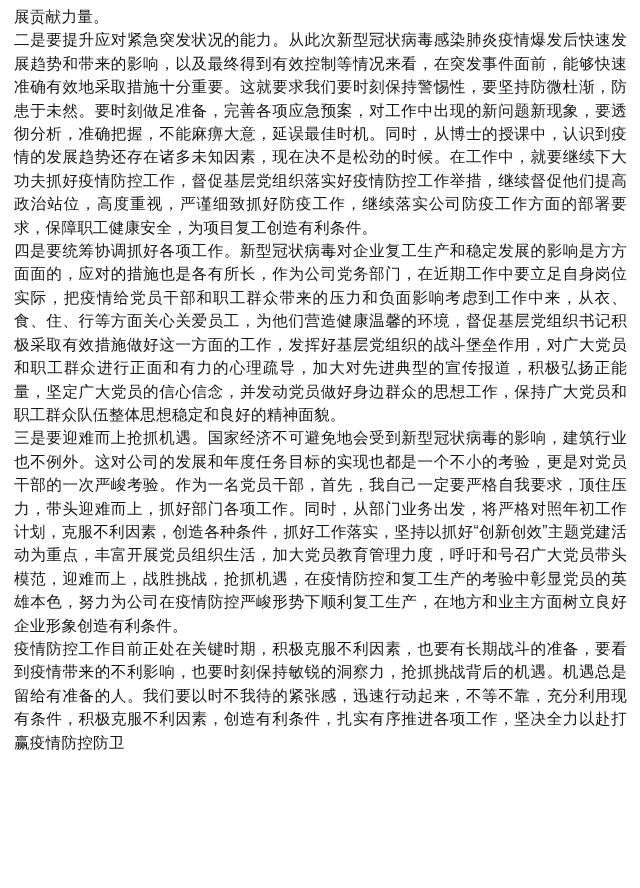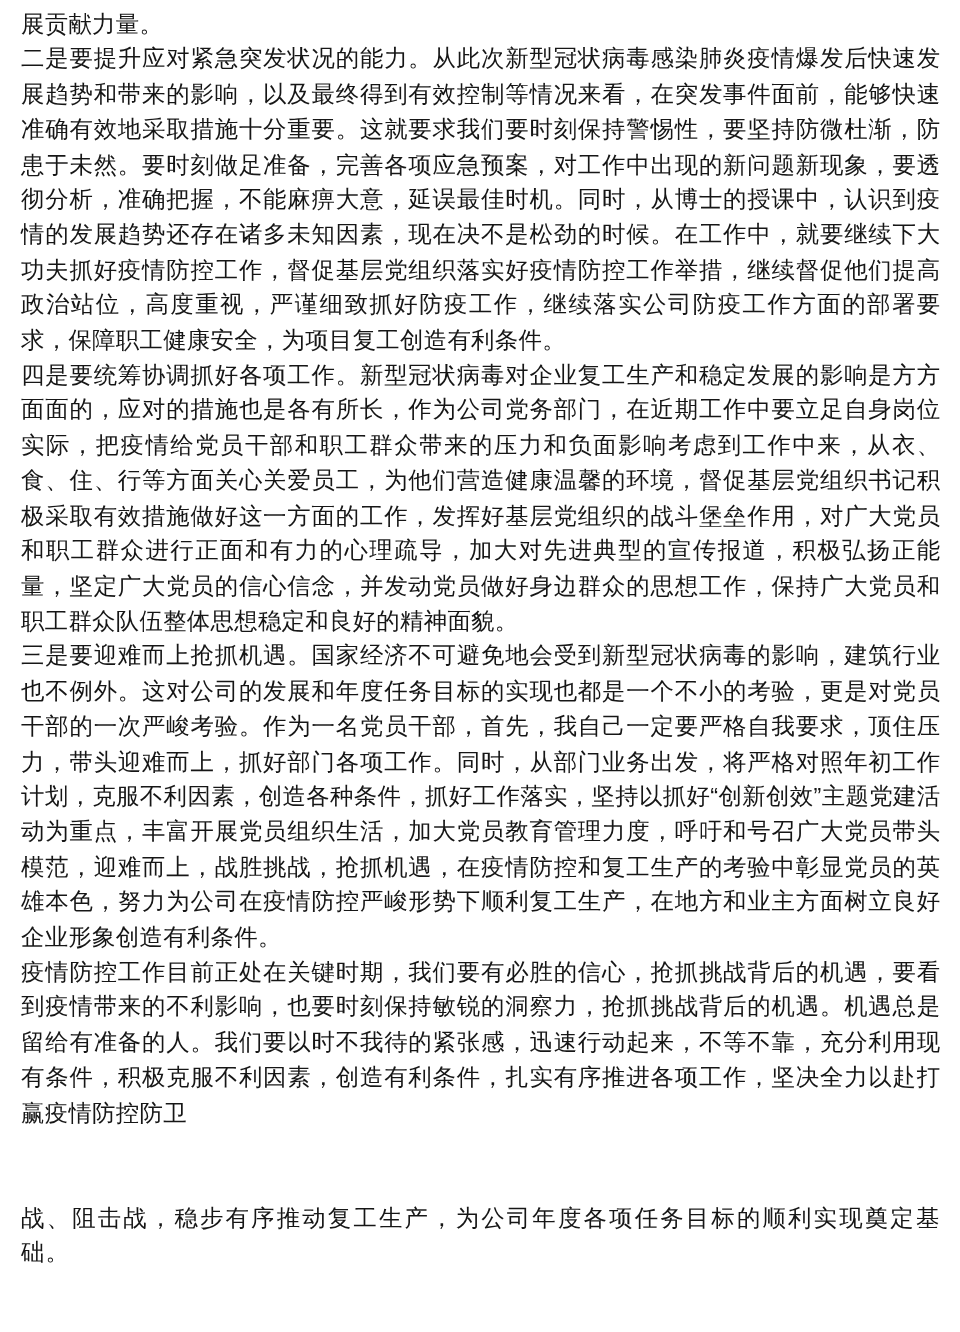--- a/index.html
+++ b/index.html
@@ -36,15 +36,14 @@
   }
 </style>
 </head>
 <body>
 
 <div class="page">
   <p class="para">展贡献力量。</p>
   <p class="para">二是要提升应对紧急突发状况的能力。从此次新型冠状病毒感染肺炎疫情爆发后快速发展趋势和带来的影响，以及最终得到有效控制等情况来看，在突发事件面前，能够快速准确有效地采取措施十分重要。这就要求我们要时刻保持警惕性，要坚持防微杜渐，防患于未然。要时刻做足准备，完善各项应急预案，对工作中出现的新问题新现象，要透彻分析，准确把握，不能麻痹大意，延误最佳时机。同时，从博士的授课中，认识到疫情的发展趋势还存在诸多未知因素，现在决不是松劲的时候。在工作中，就要继续下大功夫抓好疫情防控工作，督促基层党组织落实好疫情防控工作举措，继续督促他们提高政治站位，高度重视，严谨细致抓好防疫工作，继续落实公司防疫工作方面的部署要求，保障职工健康安全，为项目复工创造有利条件。</p>
   <p class="para">四是要统筹协调抓好各项工作。新型冠状病毒对企业复工生产和稳定发展的影响是方方面面的，应对的措施也是各有所长，作为公司党务部门，在近期工作中要立足自身岗位实际，把疫情给党员干部和职工群众带来的压力和负面影响考虑到工作中来，从衣、食、住、行等方面关心关爱员工，为他们营造健康温馨的环境，督促基层党组织书记积极采取有效措施做好这一方面的工作，发挥好基层党组织的战斗堡垒作用，对广大党员和职工群众进行正面和有力的心理疏导，加大对先进典型的宣传报道，积极弘扬正能量，坚定广大党员的信心信念，并发动党员做好身边群众的思想工作，保持广大党员和职工群众队伍整体思想稳定和良好的精神面貌。</p>
   <p class="para">三是要迎难而上抢抓机遇。国家经济不可避免地会受到新型冠状病毒的影响，建筑行业也不例外。这对公司的发展和年度任务目标的实现也都是一个不小的考验，更是对党员干部的一次严峻考验。作为一名党员干部，首先，我自己一定要严格自我要求，顶住压力，带头迎难而上，抓好部门各项工作。同时，从部门业务出发，将严格对照年初工作计划，克服不利因素，创造各种条件，抓好工作落实，坚持以抓好“创新创效”主题党建活动为重点，丰富开展党员组织生活，加大党员教育管理力度，呼吁和号召广大党员带头模范，迎难而上，战胜挑战，抢抓机遇，在疫情防控和复工生产的考验中彰显党员的英雄本色，努力为公司在疫情防控严峻形势下顺利复工生产，在地方和业主方面树立良好企业形象创造有利条件。</p>
-  <p class="para">疫情防控工作目前正处在关键时期，我们要有必胜的信心，抢抓挑战背后的机遇，要看到疫情带来的不利影响，也要时刻保持敏锐的洞察力，抢抓挑战背后的机遇。机遇总是留给有准备的人。我们要以时不我待的紧张感，迅速行动起来，不等不靠，充分利用现有条件，积极克服不利因素，创造有利条件，扎实有序推进各项工作，坚决全力以赴打赢疫情防控防卫</p>
-  <p class="para final">战、阻击战，稳步有序推动复工生产，为公司年度各项任务目标的顺利实现奠定基础。</p>
+  <p class="para">疫情防控工作目前正处在关键时期，积极克服不利因素，也要有长期战斗的准备，要看到疫情带来的不利影响，也要时刻保持敏锐的洞察力，抢抓挑战背后的机遇。机遇总是留给有准备的人。我们要以时不我待的紧张感，迅速行动起来，不等不靠，充分利用现有条件，积极克服不利因素，创造有利条件，扎实有序推进各项工作，坚决全力以赴打赢疫情防控防卫</p>
 </div>
 
 </body></html>

